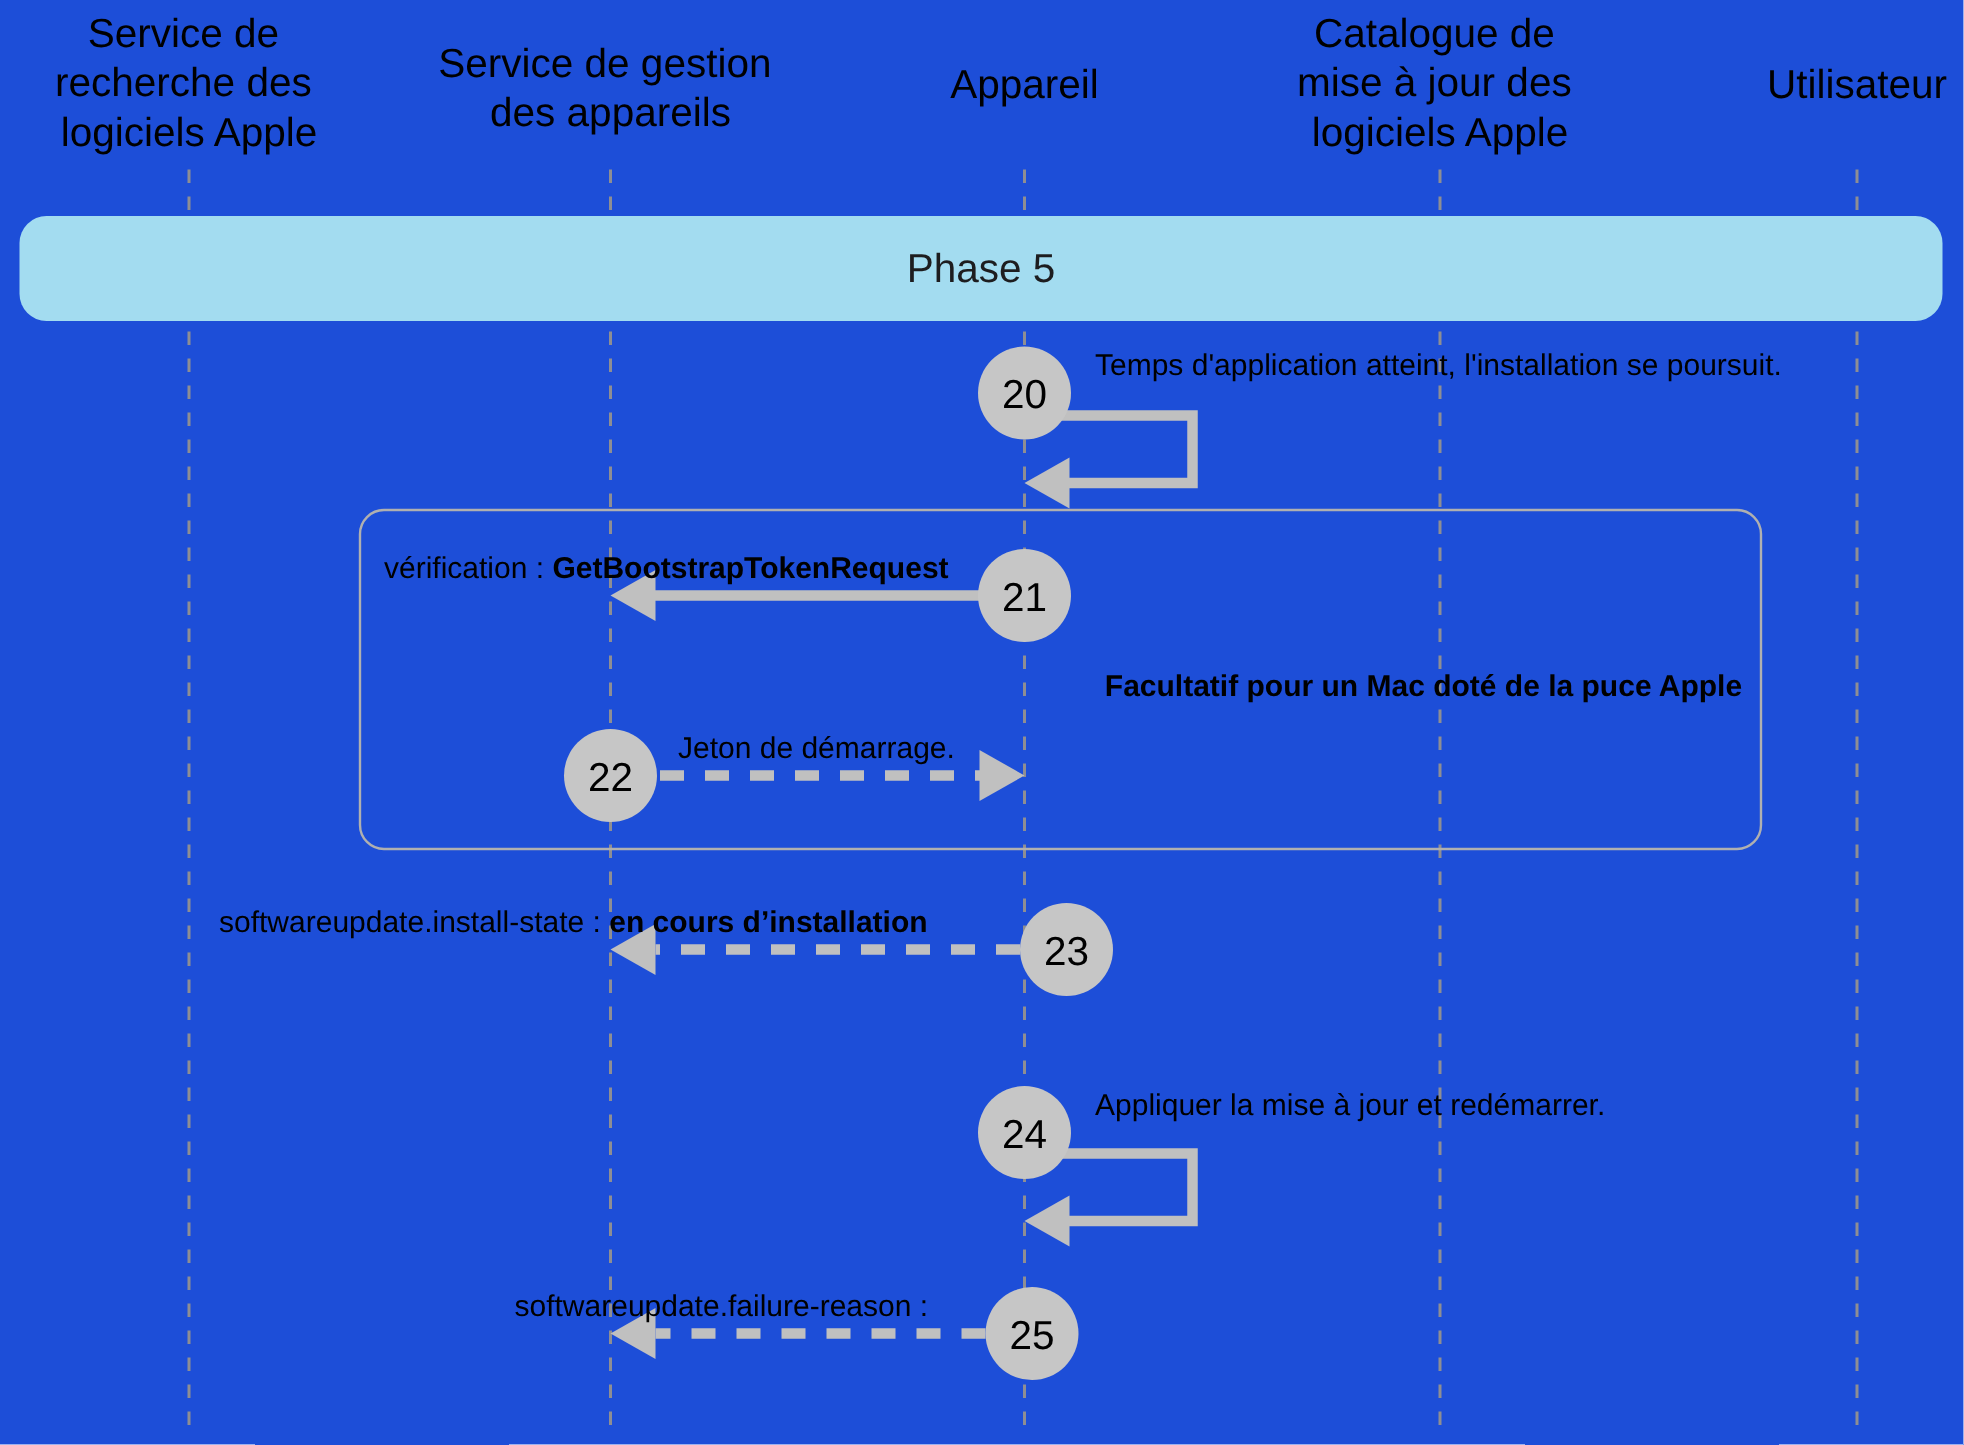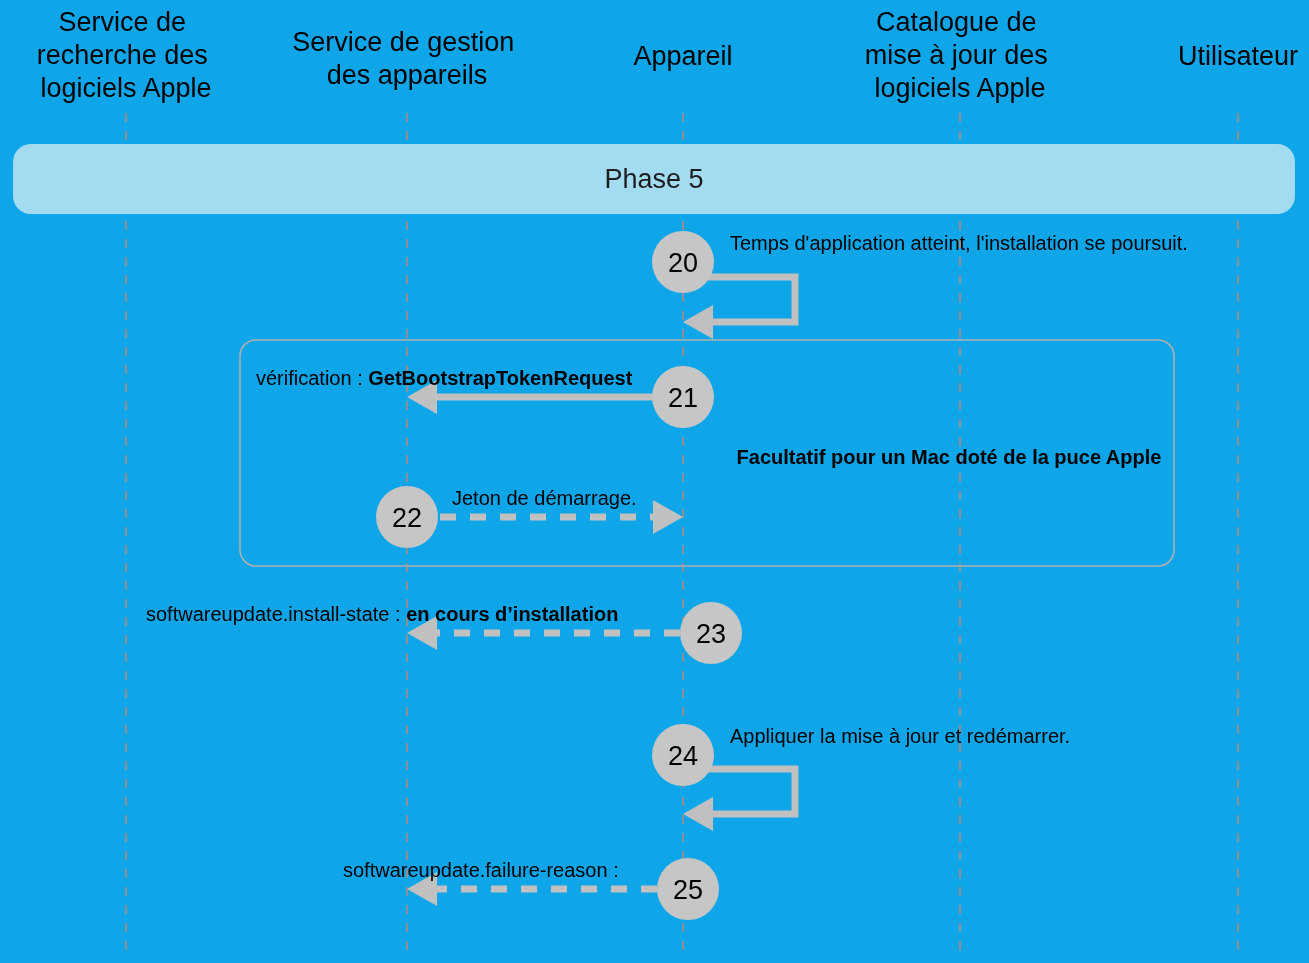--- a/index.html
+++ b/index.html
@@ -9,21 +9,21 @@
   }
   body {
     font-family: "Liberation Sans", sans-serif;
     color: #000000;
   }
   #canvas {
     position: relative;
     width: 1309px;
     height: 963px;
     overflow: hidden;
-    background: #0ea5e9;
+    background: #1d4ed8;
   }
   svg#diagram {
     position: absolute;
     left: 0;
     top: 0;
     width: 1309px;
     height: 963px;
     display: block;
   }
   .actor-label {

